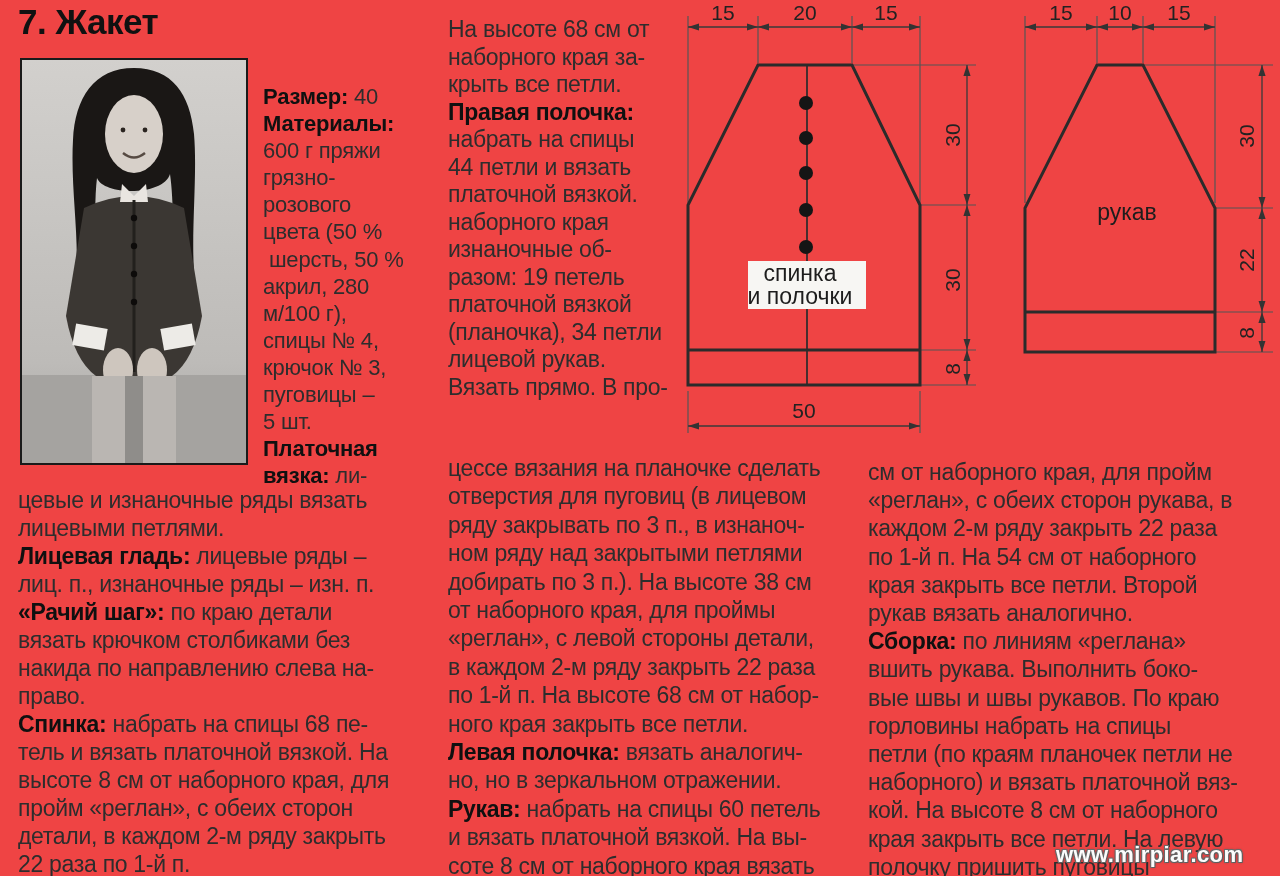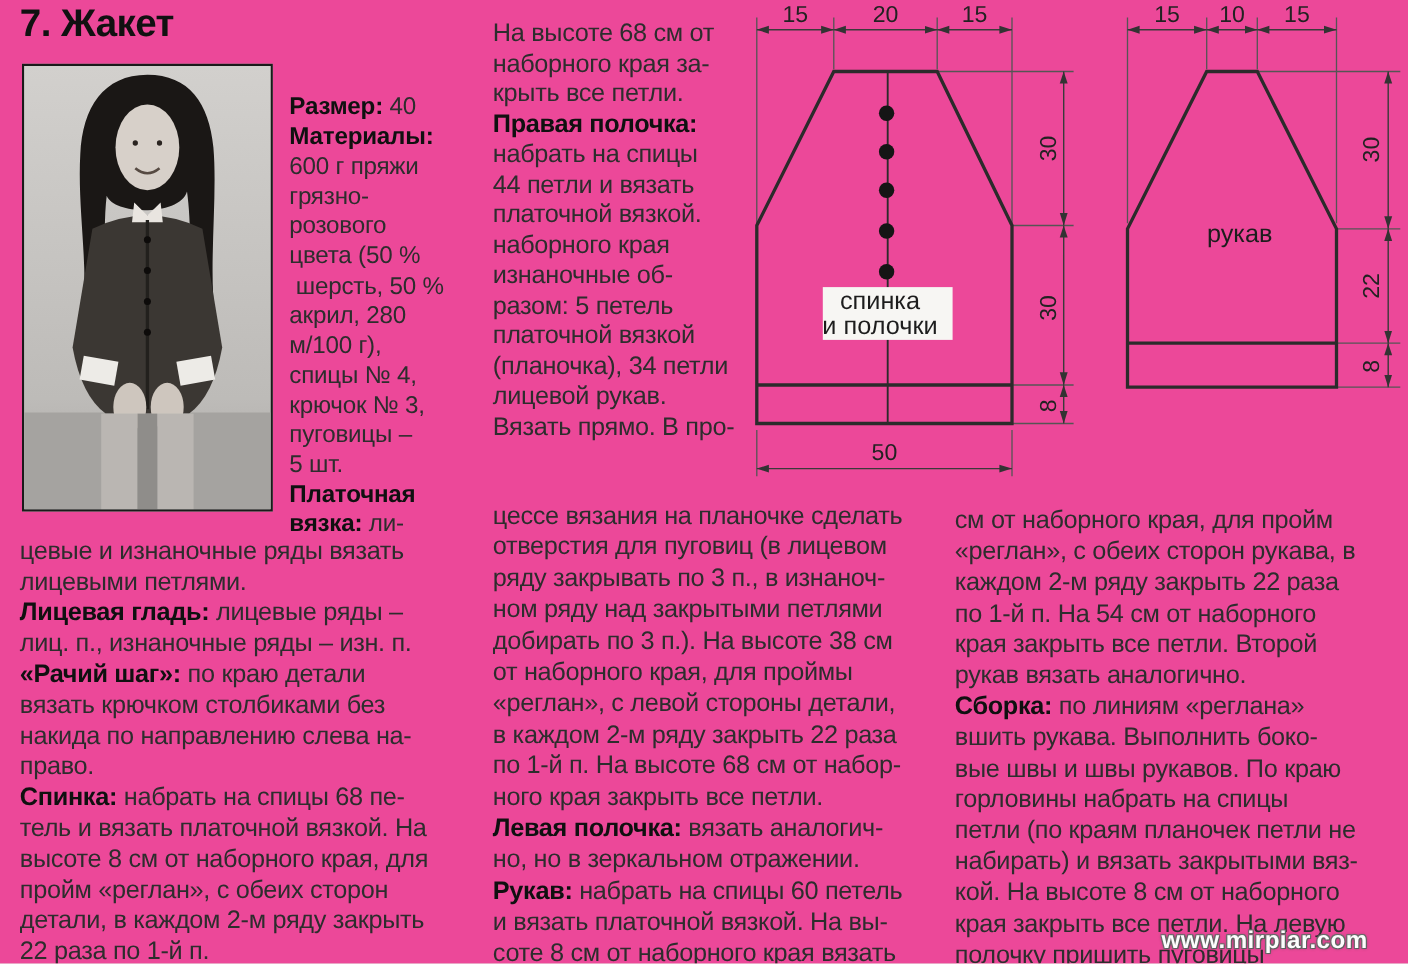--- a/index.html
+++ b/index.html
@@ -1,18 +1,18 @@
 <!DOCTYPE html>
 <html><head>
 <meta charset="utf-8">
 <style>
   html,body{margin:0;padding:0;background:#e9e8e5;}
   .page{
     position:relative;width:1280px;height:876px;overflow:hidden;
-    background:#ec4899;
+    background:#ef4444;
     font-family:"Liberation Sans","DejaVu Sans",sans-serif;
     color:#2d2d2d;
   }
   .title{
     position:absolute;left:18px;top:2px;
     font-size:35px;font-weight:bold;color:#111;letter-spacing:-0.5px;
   }
   .photo-frame{
     position:absolute;left:20px;top:58px;width:224px;height:403px;
     border:2px solid #1a1a1a;background:#c7c5c2;
@@ -126,21 +126,21 @@
   <div class="textcol mid-top">
       <div class="tl">На высоте 68 см от</div>
       <div class="tl">наборного края за-</div>
       <div class="tl">крыть все петли.</div>
       <div class="tl"><b>Правая полочка:</b></div>
       <div class="tl">набрать на спицы</div>
       <div class="tl">44 петли и вязать</div>
       <div class="tl">платочной вязкой.</div>
       <div class="tl">наборного края</div>
       <div class="tl">изнаночные об-</div>
-      <div class="tl">разом: 5 петель</div>
+      <div class="tl">разом: 19 петель</div>
       <div class="tl">платочной вязкой</div>
       <div class="tl">(планочка), 34 петли</div>
       <div class="tl">лицевой рукав.</div>
       <div class="tl">Вязать прямо. В про-</div>
     </div>
   <div class="textcol mid-bottom">
       <div class="tl">цессе вязания на планочке сделать</div>
       <div class="tl">отверстия для пуговиц (в лицевом</div>
       <div class="tl">ряду закрывать по 3 п., в изнаноч-</div>
       <div class="tl">ном ряду над закрытыми петлями</div>
@@ -162,21 +162,21 @@
       <div class="tl">«реглан», с обеих сторон рукава, в</div>
       <div class="tl">каждом 2-м ряду закрыть 22 раза</div>
       <div class="tl">по 1-й п. На 54 см от наборного</div>
       <div class="tl">края закрыть все петли. Второй</div>
       <div class="tl">рукав вязать аналогично.</div>
       <div class="tl"><b>Сборка:</b> по линиям «реглана»</div>
       <div class="tl">вшить рукава. Выполнить боко-</div>
       <div class="tl">вые швы и швы рукавов. По краю</div>
       <div class="tl">горловины набрать на спицы</div>
       <div class="tl">петли (по краям планочек петли не</div>
-      <div class="tl">набирать) и вязать закрытыми вяз-</div>
+      <div class="tl">наборного) и вязать платочной вяз-</div>
       <div class="tl">кой. На высоте 8 см от наборного</div>
       <div class="tl">края закрыть все петли. На левую</div>
       <div class="tl">полочку пришить пуговицы</div>
     </div>
 
   <svg class="diagram d-left" width="330" height="445" viewBox="0 0 330 445">
     <defs>
       <marker id="aE" markerWidth="13" markerHeight="10" refX="11.5" refY="5" orient="auto" markerUnits="userSpaceOnUse">
         <path d="M0,1.4 L11.5,5 L0,8.6 Z" fill="#333"></path>
       </marker>

